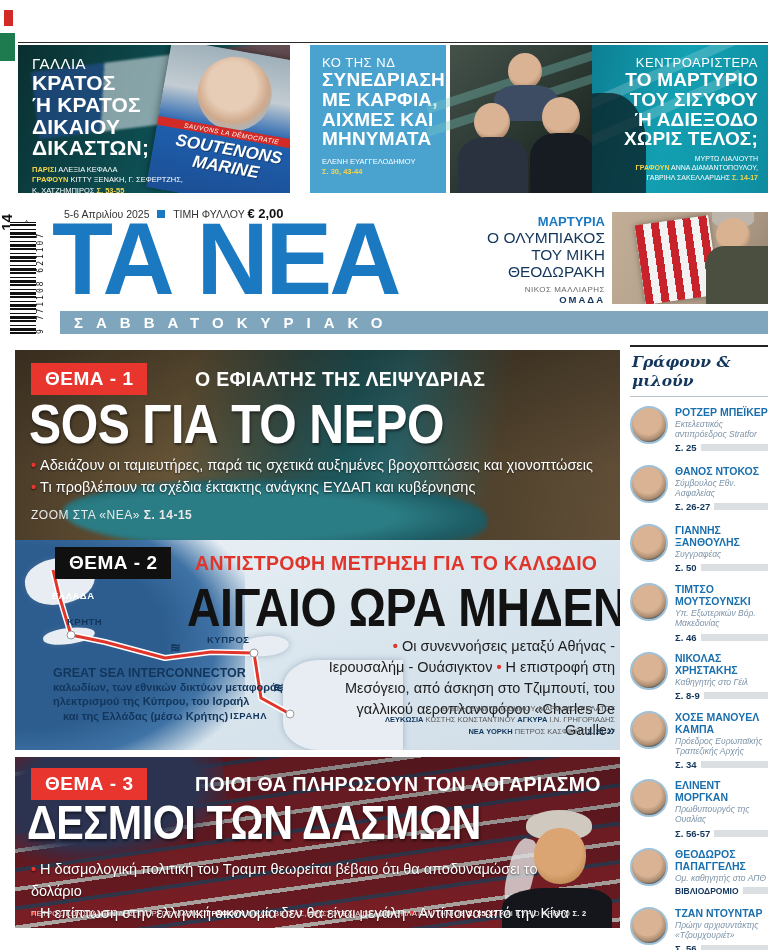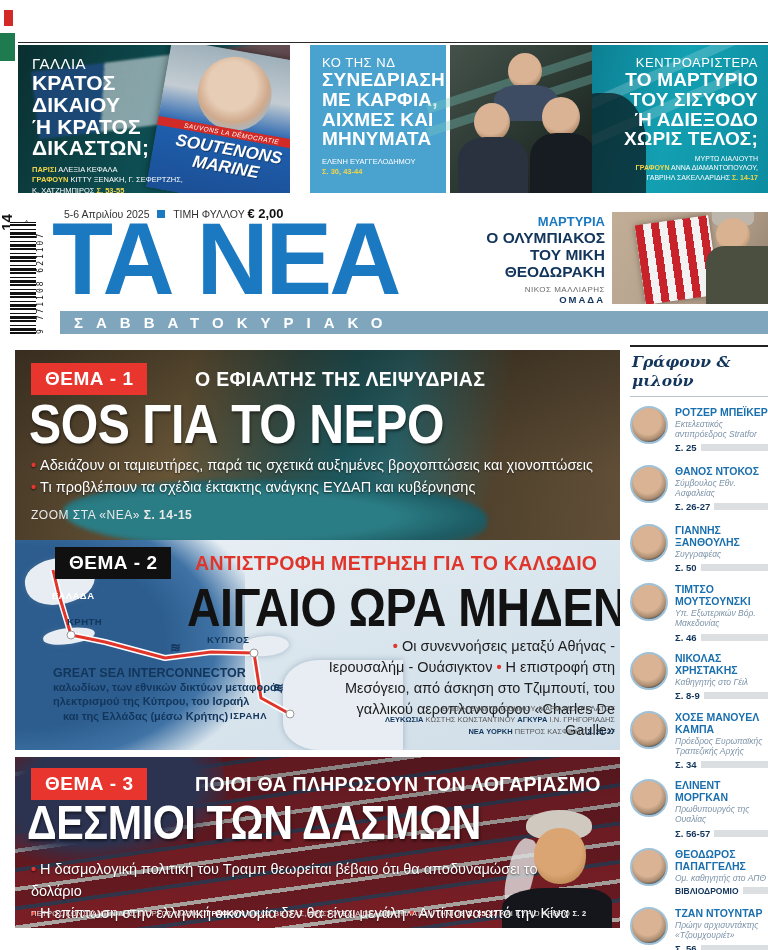--- a/index.html
+++ b/index.html
@@ -45,21 +45,21 @@
   .green-sq{position:absolute;left:0;top:33px;width:15px;height:28px;background:#1e7a4f;}
   .mini-logo{position:absolute;left:3px;top:9px;width:9px;height:16px;background:#d22b27;border:1px solid #fff;}
   .date-line{position:absolute;left:64px;top:206px;font-size:10.5px;color:#333;}
   .date-line .sq{display:inline-block;width:8px;height:8px;background:#1a79c0;margin:0 5px;}
   .date-line .price{font-weight:800;font-size:13px;color:#111;}
   .masthead-title{position:absolute;left:52px;top:208px;font-size:98px;font-weight:800;color:#1a79c0;
      letter-spacing:-3px;transform:scale(1.02,1.04);transform-origin:0 0;line-height:1;}
   .edition-band{position:absolute;left:60px;top:311px;width:708px;height:23px;background:#7fa6bd;
      color:#fff;font-weight:700;font-size:15px;letter-spacing:13px;line-height:23px;padding-left:14px;box-sizing:border-box;white-space:nowrap;overflow:hidden;}
   .promo-kicker{color:#1a79c0;font-weight:800;font-size:13px;}
-  .promo-title{color:#12355b;font-weight:700;font-size:15.5px;line-height:1.1;}
+  .promo-title{color:#12355b;font-weight:400;font-size:15.5px;line-height:1.1;}
   .promo-author{color:#6a6a6a;font-size:8px;letter-spacing:.5px;margin-top:5px;}
   .promo-brand{color:#12355b;font-weight:800;font-size:9.5px;letter-spacing:2px;}
   .promo-photo{position:absolute;left:612px;top:212px;width:156px;height:92px;
      background:linear-gradient(120deg,#c2ae97 0%,#b3a08b 60%,#8e7d6b 100%);overflow:hidden;}
   .jersey{position:absolute;left:28px;top:8px;width:74px;height:80px;transform:rotate(-8deg);
      background:repeating-linear-gradient(90deg,#c8232a 0 8px,#f2f2f2 8px 16px);box-shadow:0 0 6px rgba(0,0,0,.35);}
   .promo-head{position:absolute;right:18px;top:6px;width:34px;height:34px;border-radius:50%;
      background:radial-gradient(circle at 45% 40%,#d8b291 0 55%,#b5906d 80%);}
   .promo-hair{position:absolute;right:14px;top:0;width:42px;height:16px;border-radius:0 0 50% 50%;background:#bdb6ac;}
   .promo-jacket{position:absolute;right:0;top:34px;width:62px;height:58px;border-radius:30% 0 0 0;background:#4a4f40;}
@@ -142,22 +142,22 @@
       <div class="mag-strip">SAUVONS LA DÉMOCRATIE</div>
       <div class="mag-title">
         <div>SOUTENONS</div>
         <div>MARINE</div>
       </div>
     </div>
     <div class="abs" style="left:14px;top:10px;">
       <div class="kicker-w">ΓΑΛΛΙΑ</div>
       <div class="tbox-title">
         <div>ΚΡΑΤΟΣ</div>
+        <div>Ή ΚΡΑΤΟΣ</div>
         <div>ΔΙΚΑΙΟΥ</div>
-        <div>Ή ΚΡΑΤΟΣ</div>
         <div>ΔΙΚΑΣΤΩΝ;</div>
       </div>
       <div class="credit" style="margin-top:6px;">
         <b>ΠΑΡΙΣΙ</b>
         <span>ΑΛΕΞΙΑ ΚΕΦΑΛΑ</span><br>
         <b>ΓΡΑΦΟΥΝ</b>
         <span>ΚΙΤΤΥ ΞΕΝΑΚΗ, Γ. ΣΕΦΕΡΤΖΗΣ,</span><br>
         <span>Κ. ΧΑΤΖΗΜΠΙΡΟΣ</span>
         <b>Σ. 53-55</b>
       </div>

